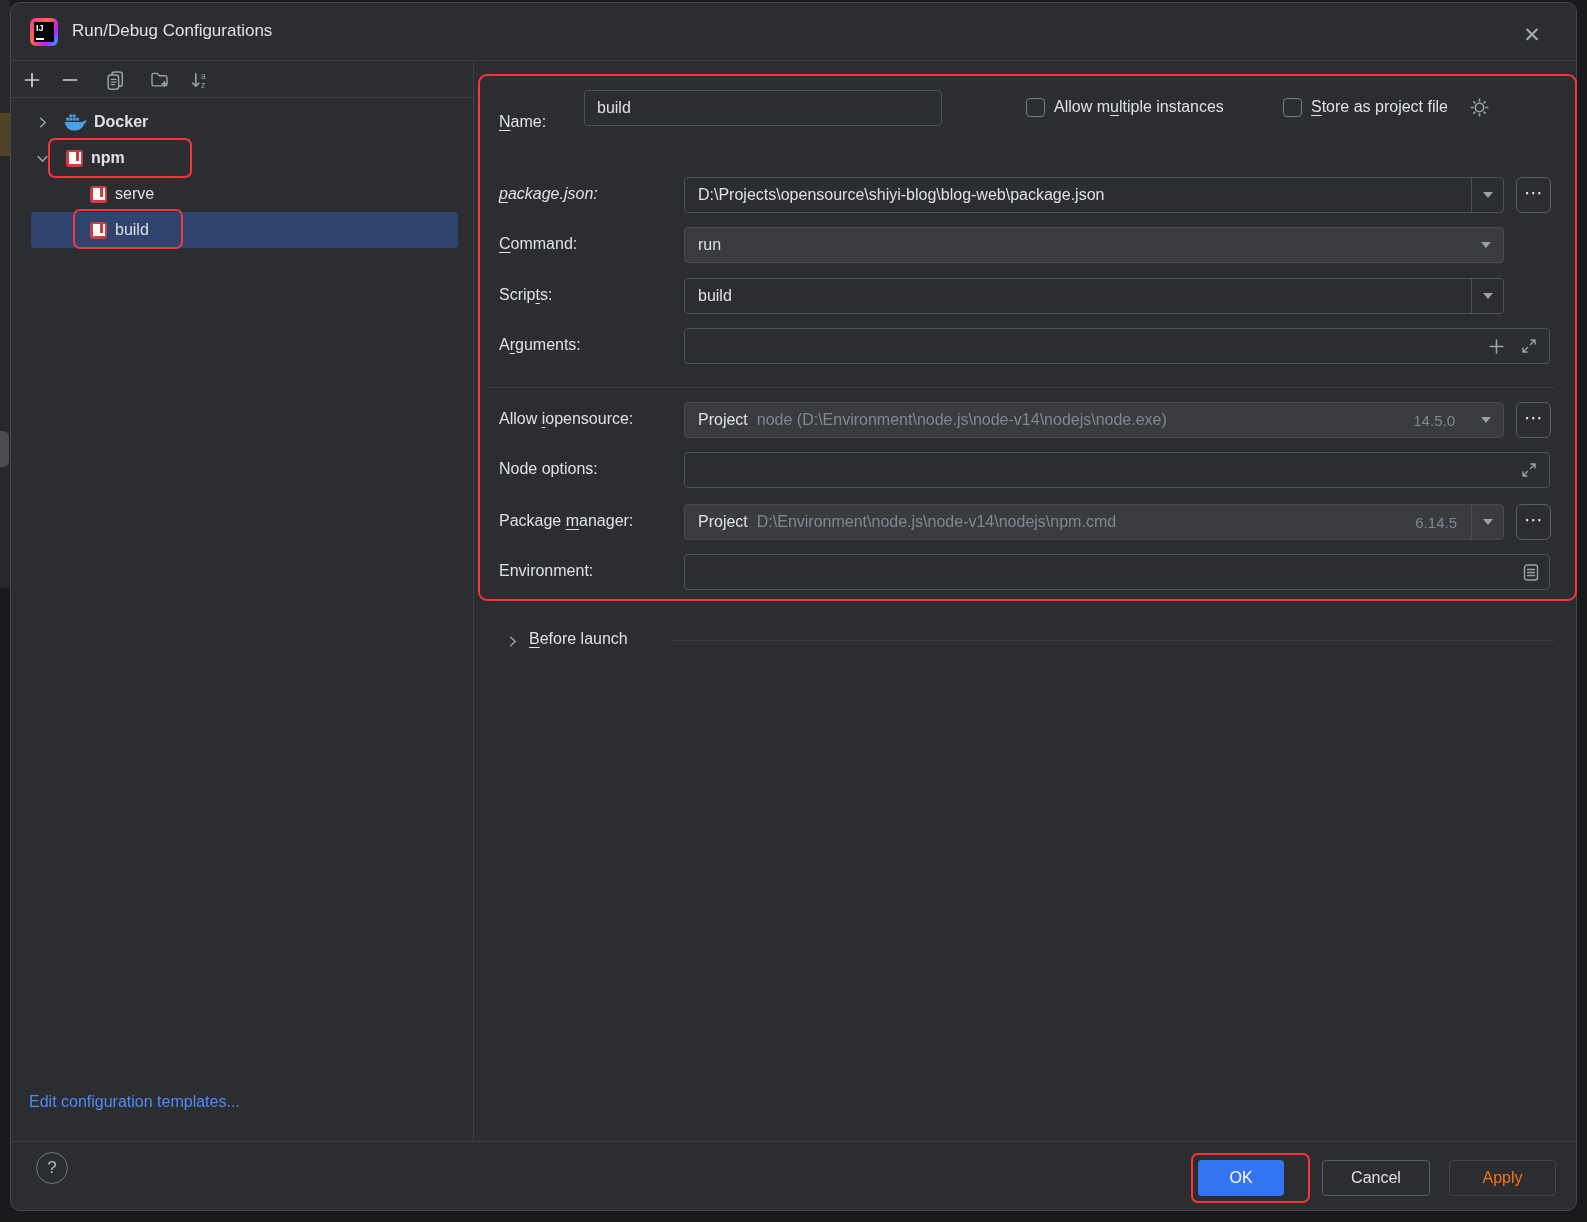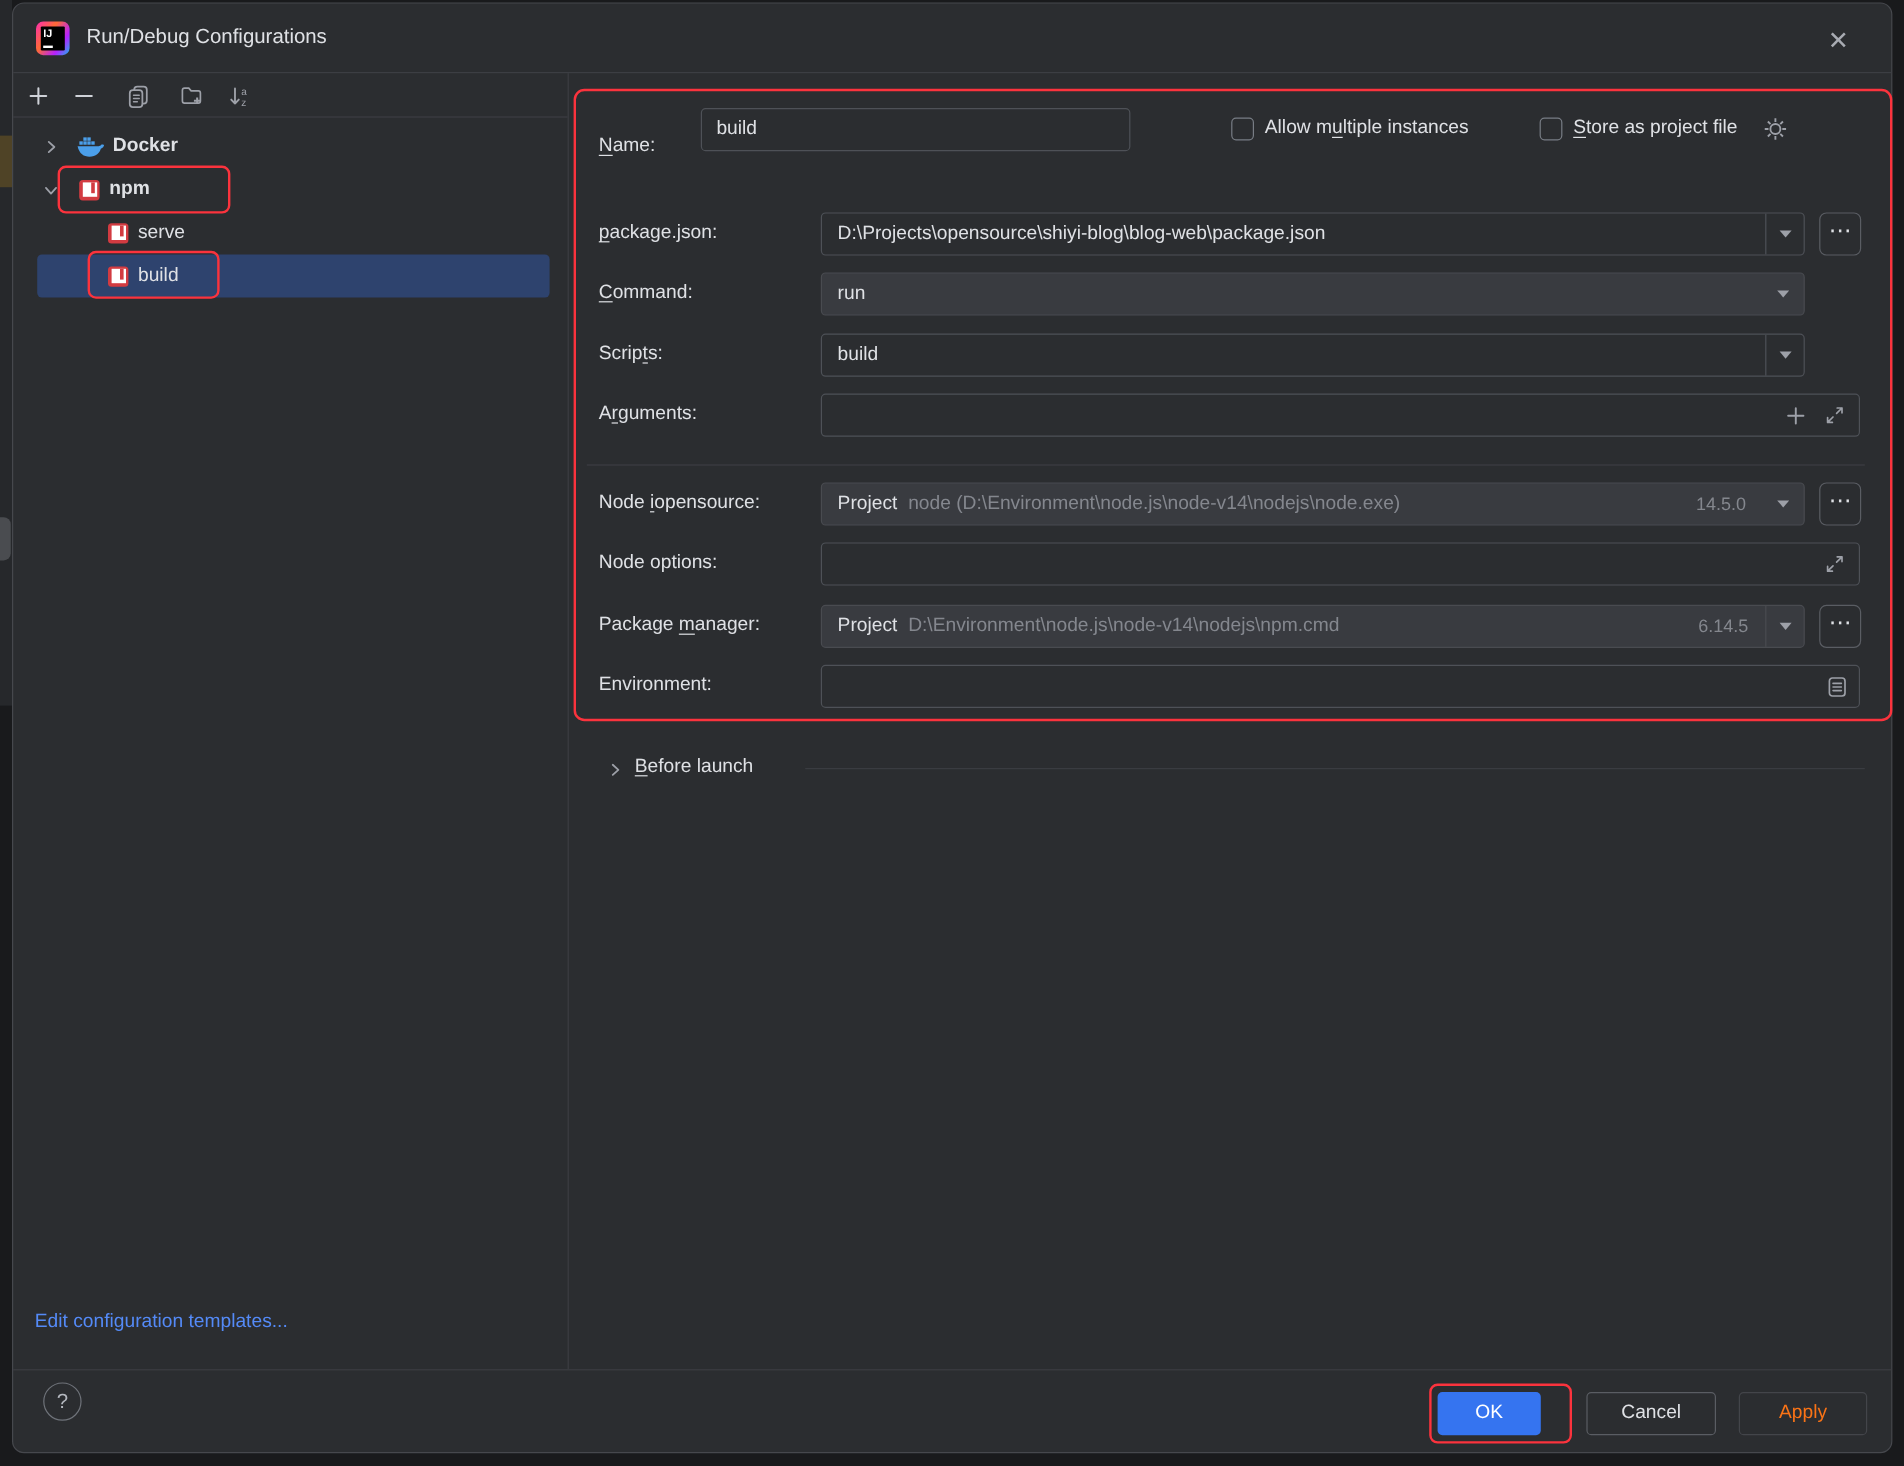--- a/index.html
+++ b/index.html
@@ -200,21 +200,21 @@
     <div class="abs gear-wrap" style="left:1457px;top:93px;">
       <svg width="23" height="23" viewBox="0 0 22 22">
           <g stroke="currentColor" stroke-width="1.5" fill="none">
             <circle cx="11" cy="11" r="4"></circle>
             <path d="M11 2.5v3M11 16.5v3M2.5 11h3M16.5 11h3M5 5l2.1 2.1M14.9 14.9L17 17M17 5l-2.1 2.1M7.1 14.9L5 17"></path>
           </g>
         </svg>
       
     </div>
 
-    <div class="abs lbl" style="left:488px;top:182px;"><span></span><span class="mn">p</span><span>ackage.json:</span></div>
+    <div class="abs lbl" style="left:488px;top:182px;font-style:italic;"><span></span><span class="mn">p</span><span>ackage.json:</span></div>
     <div class="abs field" style="left:673px;top:174px;width:820px;">
       <span class="pad" style="max-width:770px;text-align:right;">D:\Projects\opensource\shiyi-blog\blog-web\package.json</span>
       <span class="combo-arrow">
           <span class="tri"></span>
         </span>
     </div>
     <button class="abs browse" style="left:1505px;top:174px;">⋯</button>
 
     <div class="abs lbl" style="left:488px;top:232px;"><span></span><span class="mn">C</span><span>ommand:</span></div>
     <div class="abs dropdown" style="left:673px;top:224px;width:820px;">
@@ -244,21 +244,21 @@
         <svg width="18" height="18" viewBox="0 0 18 18">
             <g stroke="currentColor" stroke-width="1.4" fill="none" stroke-linecap="round" stroke-linejoin="round">
               <path d="M10.5 7.5L15 3M11 3h4v4M7.5 10.5L3 15M3 11v4h4"></path>
             </g>
           </svg>
       </span>
     </div>
 
     <div class="abs sep-line" style="left:478px;top:384px;width:1065px;"></div>
 
-    <div class="abs lbl" style="left:488px;top:407px;"><span>Node </span><span class="mn">i</span><span>opensource:</span></div>
+    <div class="abs lbl" style="left:488px;top:407px;"><span>Allow </span><span class="mn">i</span><span>opensource:</span></div>
     <div class="abs dropdown" style="left:673px;top:399px;width:820px;">
       <span class="pad" style="padding-right:0;">Project</span>
       <span class="gray" style="padding-left:9px;white-space:nowrap;overflow:hidden;max-width:560px;">node (D:\Environment\node.js\node-v14\nodejs\node.exe)</span>
       <span class="version" style="position:absolute;right:48px;">14.5.0</span>
       <span class="arrow-free">
           <span class="tri"></span>
         </span>
     </div>
     <button class="abs browse" style="left:1505px;top:399px;">⋯</button>
 

